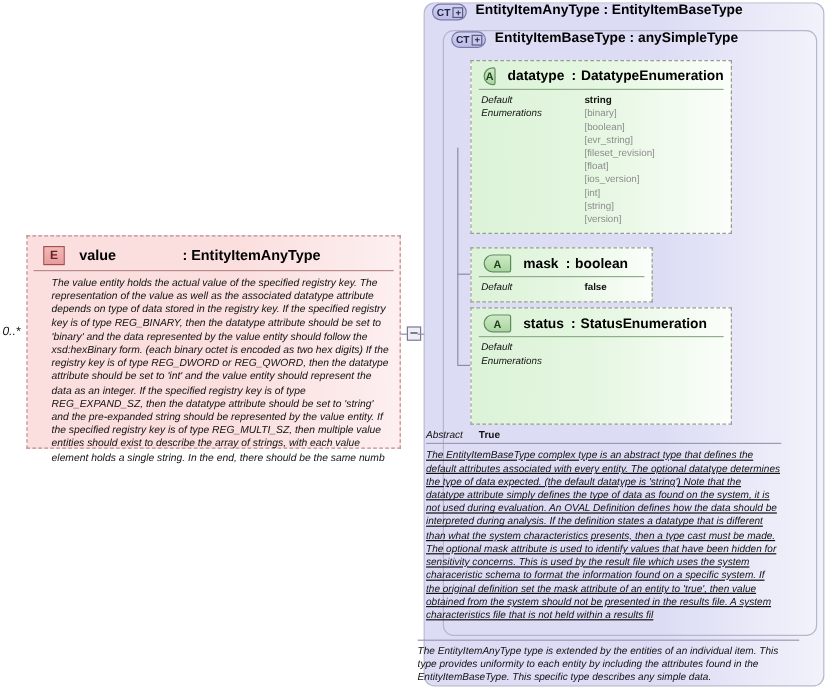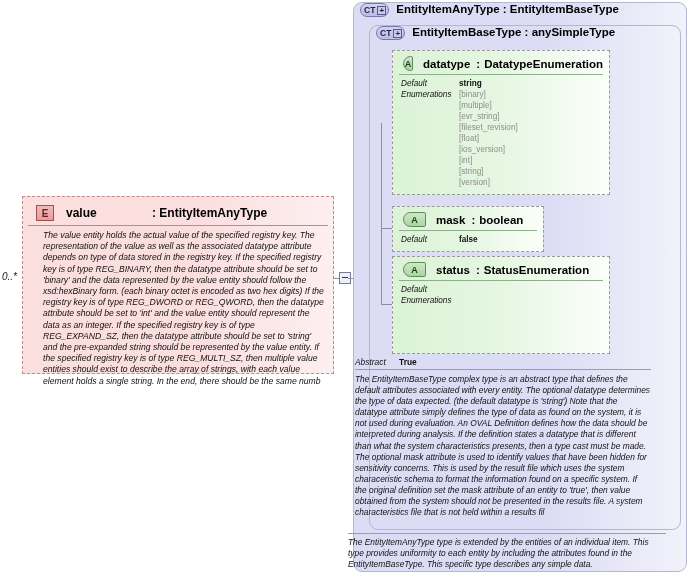--- a/index.html
+++ b/index.html
@@ -224,20 +224,21 @@
   }
   .attr-type {
     font-size: 11.5px;
     font-weight: bold;
     color: #000;
   }
   .attr-body {
     display: flex;
     padding: 3px 0 0 8px;
     font-size: 8.2px;
+    gap: 28px;
   }
   .attr-labels {
     width: 58px;
     flex: 0 0 58px;
     font-style: italic;
     color: #111;
     line-height: 11px;
   }
   .attr-values { line-height: 11px; }
   .v-default {
@@ -275,20 +276,21 @@
   .abstract-value {
     font-weight: bold;
     color: #111;
   }
   #basetype-doc {
     font-size: 8.4px;
     font-style: italic;
     color: #111;
     line-height: 11.1px;
     padding-top: 4px;
+    text-decoration: underline;
   }
 
   #anytype-doc-area {
     left: 348px;
     top: 533px;
     width: 318px;
     border-top: 1px solid #9a9ab4;
     padding-top: 3px;
   }
   #anytype-doc {
@@ -348,21 +350,21 @@
     <span class="attr-type">DatatypeEnumeration</span>
   </div>
   <div class="attr-body">
     <div class="attr-labels">
       <div>Default</div>
       <div>Enumerations</div>
     </div>
     <div class="attr-values">
       <div class="v-default">string</div>
       <div class="v-enum">[binary]</div>
-      <div class="v-enum">[multiple]</div>
+      <div class="v-enum">[boolean]</div>
       <div class="v-enum">[evr_string]</div>
       <div class="v-enum">[fileset_revision]</div>
       <div class="v-enum">[float]</div>
       <div class="v-enum">[ios_version]</div>
       <div class="v-enum">[int]</div>
       <div class="v-enum">[string]</div>
       <div class="v-enum">[version]</div>
     </div>
   </div>
 </div>

